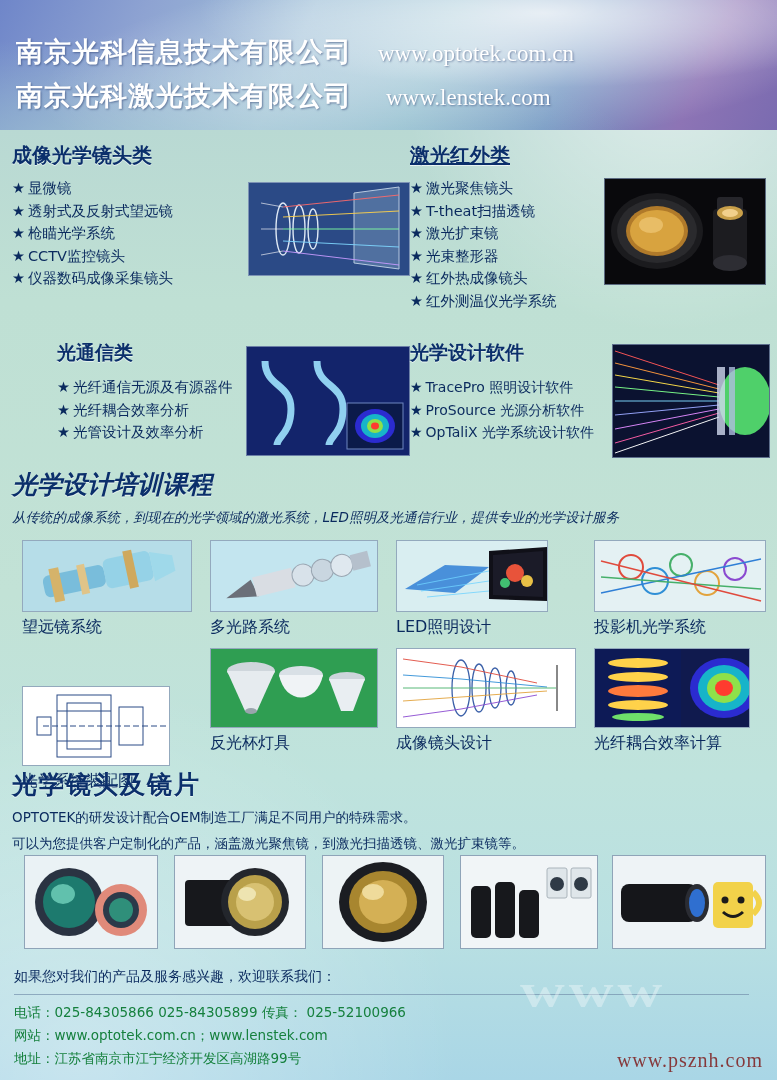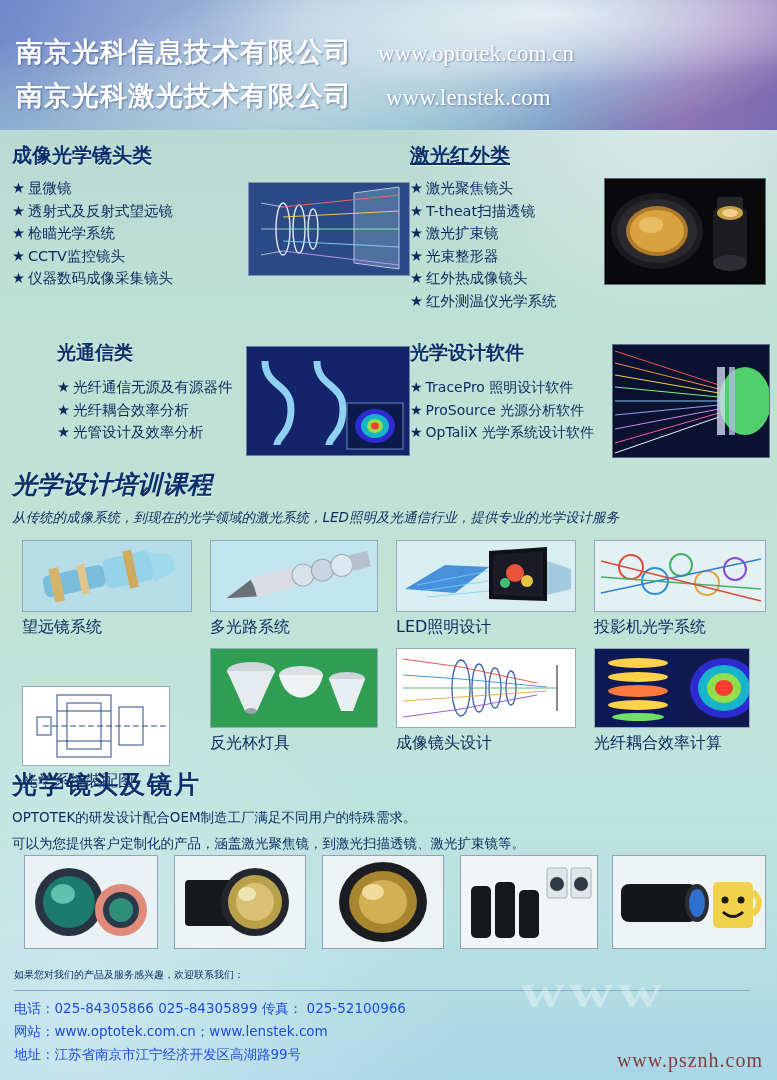--- a/index.html
+++ b/index.html
@@ -105,24 +105,24 @@
   }
   .lenses .ln{
     margin-top:8px;font-family:"DejaVu Sans",sans-serif;font-size:13.5px;color:#0a2a5e;white-space:nowrap;
   }
   .photostrip{position:absolute;left:14px;top:855px;width:752px;height:95px;}
   .photostrip .ph{position:absolute;border:1px solid #8fa4b8;overflow:hidden;}
 
   
   .footer{position:absolute;left:14px;top:968px;width:740px;}
   .footer .intro{
-    font-family:"DejaVu Sans",sans-serif;font-size:10px;color:#0a2a5e;margin-bottom:8px;
+    font-family:"DejaVu Sans",sans-serif;font-size:14px;color:#0a2a5e;margin-bottom:8px;
   }
   .footer .line{
-    font-family:"DejaVu Sans",sans-serif;font-size:13.5px;color:#1d4ed8;line-height:23px;
+    font-family:"DejaVu Sans",sans-serif;font-size:13.5px;color:#15803d;line-height:23px;
   }
   .hr{height:1px;background:#6f8aa8;opacity:.65;margin:4px 0 6px 0;width:735px;}
 </style>
 </head>
 <body>
 
 <div class="sheet">
 
   <div class="topbanner"></div>
 
@@ -291,21 +291,21 @@
             <circle cx="92" cy="36" r="11" fill="#d8e2ea" stroke="#9aa6b2"></circle>
             <circle cx="112" cy="36" r="11" fill="#c9d6e0" stroke="#9aa6b2"></circle>
             <circle cx="132" cy="36" r="11" fill="#dfe8ef" stroke="#9aa6b2"></circle>
             <rect x="142" y="28" width="18" height="16" fill="#b5c0cc"></rect>
           </g>
         </svg>
       </div>
       <div class="cap">多光路系统</div>
     </div>
 
-    <div class="cell" style="left:382px;top:0;width:180px;">
+    <div class="cell" style="left:382px;top:0;width:152px;">
       <div class="thumb" style="height:70px;background:#d7ecef;">
         <svg width="180" height="70" viewBox="0 0 180 70">
           <rect width="180" height="70" fill="#d9eef1"></rect>
           <path d="M8,48 L48,24 L92,26 L58,52 Z" fill="#2f7fd6" opacity=".85"></path>
           <path d="M92,10 L150,6 L150,60 L92,58 Z" fill="#101018"></path>
           <path d="M96,14 L146,10 L146,56 L96,54 Z" fill="#1b1b28"></path>
           <g opacity=".9">
             <circle cx="118" cy="32" r="9" fill="#ff5a3c"></circle>
             <circle cx="130" cy="40" r="6" fill="#ffd24a"></circle>
             <circle cx="108" cy="42" r="5" fill="#46d17a"></circle>

